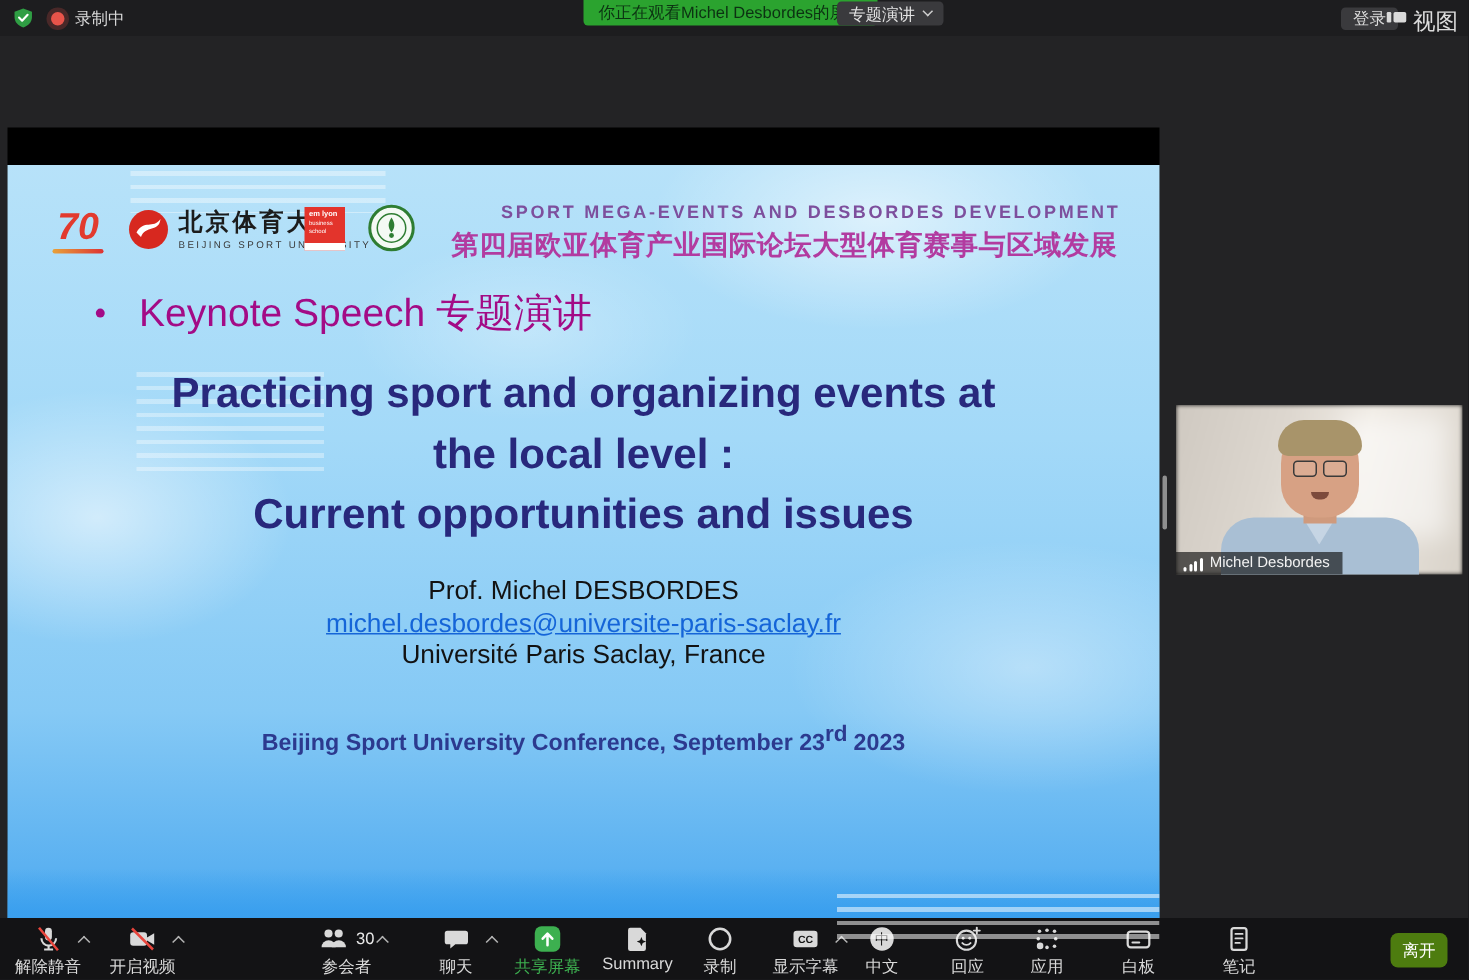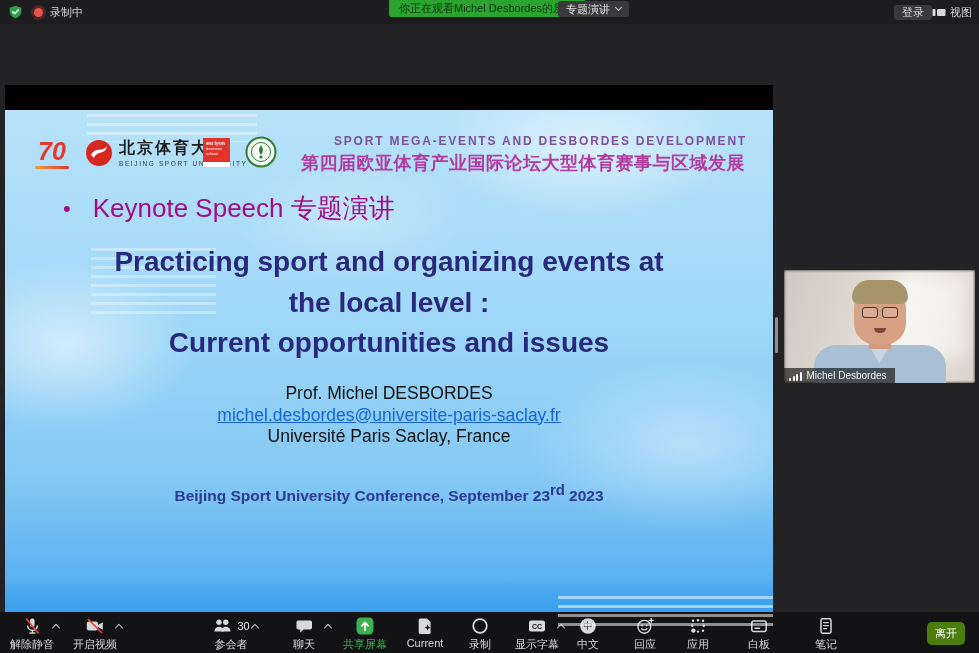--- a/index.html
+++ b/index.html
@@ -10,21 +10,21 @@
   
   .topbar { position:absolute; left:0; top:0; width:100%; height:24px; background:#1d1d1f; }
   .shield { position:absolute; left:8px; top:4px; }
   .record-pill { position:absolute; left:28px; top:3px; height:18px; display:flex; align-items:center; gap:7px; padding:0 6px; border-radius:4px; }
   .record-dot { width:9px; height:9px; border-radius:50%; background:#e8544a; box-shadow:0 0 0 3px rgba(232,84,74,.22); }
   .record-text { color:#d8d8d8; font-size:11px; white-space:nowrap; }
   .viewing-banner { position:absolute; left:389px; top:0; height:17px; background:#2ba32f; color:#0c3212; font-size:11px; padding:0 10px; display:flex; align-items:center; border-radius:0 0 3px 3px; white-space:nowrap; }
   .view-options-btn { position:absolute; left:558px; top:1px; height:16px; background:#3a3a3d; color:#e3e3e3; font-size:11px; padding:0 8px; border-radius:3px; display:flex; align-items:center; gap:6px; white-space:nowrap; cursor:default; }
   .chev-down { width:5px; height:5px; border-right:1.3px solid #cfcfcf; border-bottom:1.3px solid #cfcfcf; transform:rotate(45deg); margin-top:-3px; }
   .signin-btn { position:absolute; right:47px; top:5px; height:15px; padding:0 8px; background:#3a3a3d; color:#dcdcdc; font-size:11px; border-radius:3px; display:flex; align-items:center; white-space:nowrap; }
-  .viewmode-btn { position:absolute; right:7px; top:5px; height:15px; display:flex; align-items:center; gap:4px; color:#dcdcdc; font-size:11px; white-space:nowrap; }
+  .viewmode-btn { position:absolute; right:7px; top:5px; height:15px; display:flex; gap:4px; color:#dcdcdc; font-size:15px; white-space:nowrap; }
 
   
   .stage { position:absolute; left:5px; top:85px; width:768px; height:482px; background:#000; }
   .slide { position:absolute; left:0; top:25px; width:768px; height:521px; overflow:hidden;
            background:linear-gradient(180deg,#b7e2f9 0%,#a3d9f8 35%,#85c9f5 70%,#5bb1f1 90%,#42a5ef 100%); }
   .slide::after { content:""; position:absolute; left:0; right:0; bottom:0; height:52px;
            background:linear-gradient(180deg, rgba(60,162,239,0), rgba(56,158,238,.85) 55%, #389fee); }
   .cloud { position:absolute; border-radius:50%; background:radial-gradient(closest-side, rgba(255,255,255,.55), rgba(255,255,255,0)); }
   .stripes { position:absolute; background:repeating-linear-gradient(180deg, rgba(255,255,255,.7) 0 3px, rgba(255,255,255,0) 3px 9px); }
 
@@ -266,21 +266,21 @@
       <div class="tlabel green">共享屏幕</div>
     </div>
 
     <div class="titem" style="left:425px">
       <div class="ticon-row">
         <svg width="20" height="20" viewBox="0 0 20 20">
           <path d="M5.2 2.5h6.8l3.6 3.6v10.4a1.5 1.5 0 0 1-1.5 1.5H5.2a1.5 1.5 0 0 1-1.5-1.5V4a1.5 1.5 0 0 1 1.5-1.5z" fill="#d9d9d9"></path>
           <path d="M12.6 8.6l.9 2.2 2.2.9-2.2.9-.9 2.2-.9-2.2-2.2-.9 2.2-.9z" fill="#141414"></path>
         </svg>
       </div>
-      <div class="tlabel">Current</div>
+      <div class="tlabel">Summary</div>
     </div>
 
     <div class="titem" style="left:480px">
       <div class="ticon-row">
         <svg width="20" height="20" viewBox="0 0 20 20">
           <circle cx="10" cy="10" r="6.8" stroke="#d9d9d9" stroke-width="1.7" fill="none"></circle>
         </svg>
       </div>
       <div class="tlabel">录制</div>
     </div>

